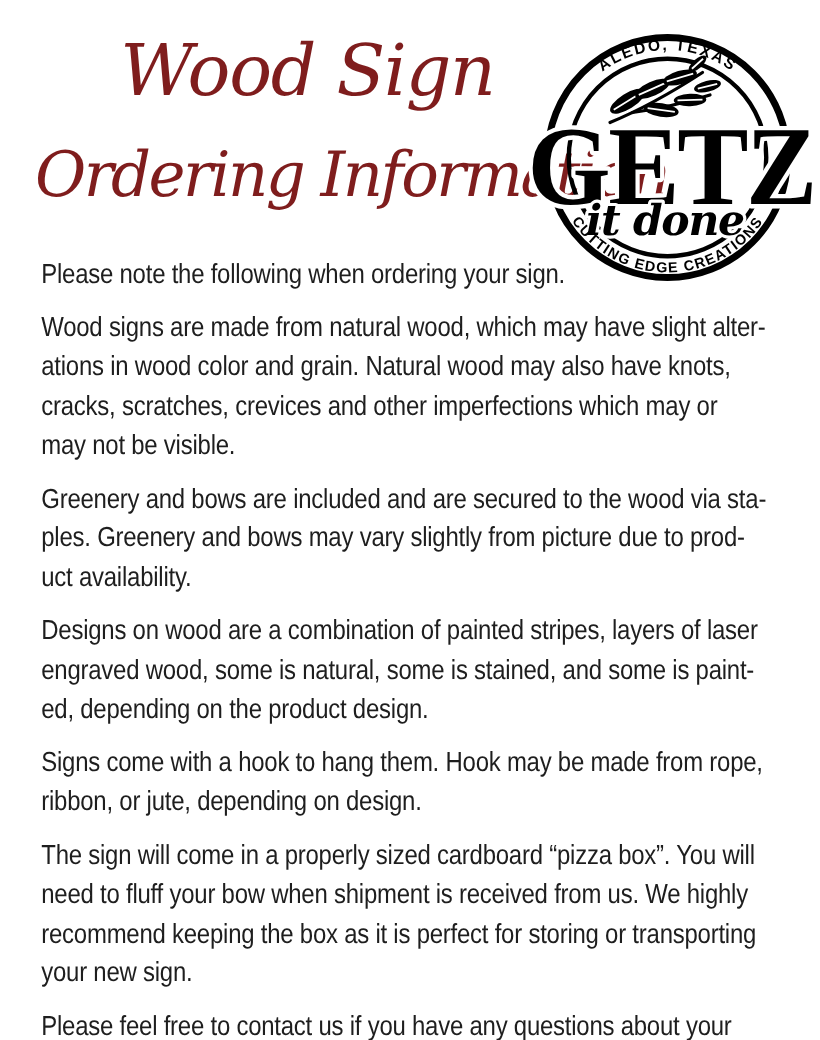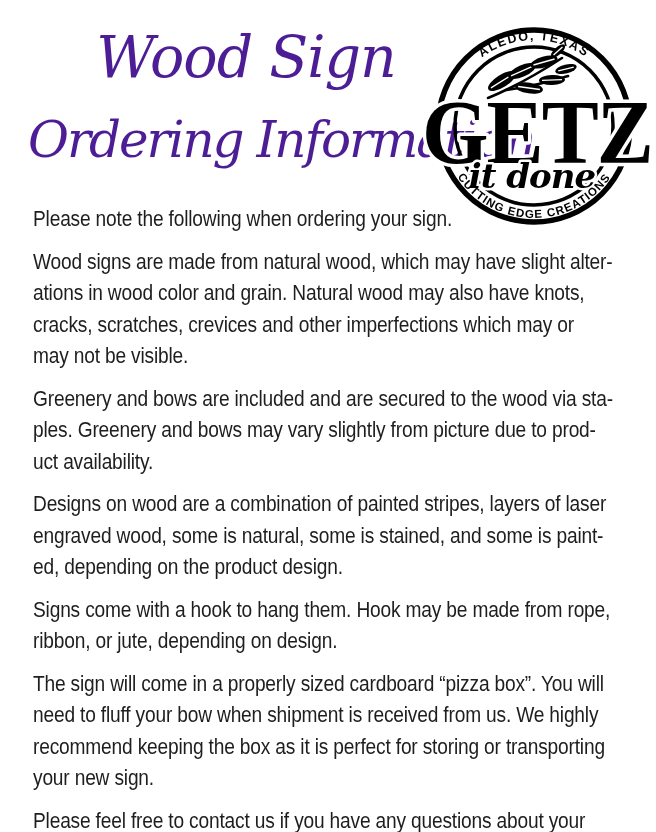--- a/index.html
+++ b/index.html
@@ -5,21 +5,21 @@
   html,body{margin:0;padding:0;}
   body{
     width:656px;height:832px;background:#ffffff;overflow:hidden;
     font-family:"Liberation Sans",sans-serif;
   }
   .page{position:relative;width:656px;height:832px;background:#ffffff;}
 
   
   .title{
     position:absolute;left:28px;top:14px;width:436px;text-align:center;
-    font-family:"DejaVu Serif",serif;font-style:italic;color:#4c1d95;
+    font-family:"DejaVu Serif",serif;font-style:italic;color:#7f1d1d;
   }
   .title-line1{font-size:57px;line-height:86px;letter-spacing:-1px;}
   .title-line2{font-size:50px;line-height:80px;letter-spacing:-2px;white-space:nowrap;}
 
   
   .logo{position:absolute;left:408px;top:22px;width:248px;height:212px;}
   .ring{fill:none;stroke:#000;}
   .arc-text{
     font-family:"Liberation Sans",sans-serif;font-weight:bold;fill:#000;
   }

